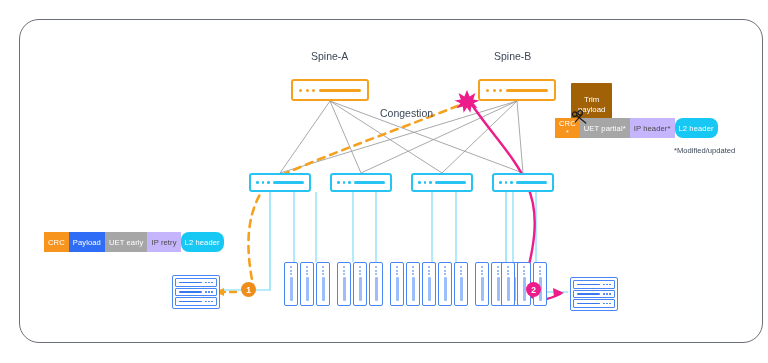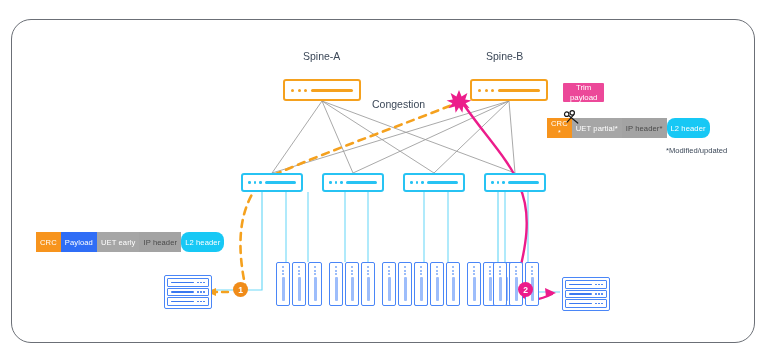--- a/index.html
+++ b/index.html
@@ -1,21 +1,21 @@
 <!DOCTYPE html>
 <html><head>
 <meta charset="utf-8">
 <style>
   html,body{margin:0;padding:0;background:#ffffff;}
   body{
     width:768px;height:363px;overflow:hidden;
     font-family:"Liberation Sans","DejaVu Sans",sans-serif;
     color:#3c4858;
   }
-  #stage{position:relative;width:686px;height:363px;}
+  #stage{position:relative;width:686px;height:363px;margin-left:8px;}
 
   
   .frame{
     position:absolute;left:11px;top:19px;width:744px;height:324px;
     border:1.4px solid #6b6f76;border-radius:20px;background:#fff;
     box-sizing:border-box;
   }
 
   svg.layer{position:absolute;left:0;top:0;width:768px;height:363px;overflow:visible;}
   svg.layer.under{z-index:1;}
@@ -81,28 +81,28 @@
   
   .packet{display:flex;align-items:center;}
   .seg{
     display:flex;align-items:center;justify-content:center;
     font-size:7.6px;height:20px;box-sizing:border-box;padding:0 4px;
     white-space:nowrap;letter-spacing:.1px;
   }
   .seg.crc{background:#f7941d;color:#fff;}
   .seg.payload{background:#2f6df6;color:#fff;}
   .seg.uet{background:#a6a6a6;color:#fff;}
-  .seg.ip{background:#a3a3a3;color:#4a4a4a;}
+  .seg.ip{background:#c4b5fd;color:#4a4a4a;}
   .seg.l2{background:#17c8f5;color:#ffffff;border-radius:8px;}
   .seg.crc2{background:#f7941d;color:#fff;flex-direction:column;line-height:1;gap:1px;}
   .seg .ast{font-size:7px;}
 
   .trimbox{
-    background:#ec4899;color:#fff;font-size:7.8px;text-align:center;
-    line-height:1.25;padding:0 7px;border-radius:1px;
+    background:#a16207;color:#fff;font-size:7.8px;text-align:center;
+    line-height:1.25;padding:12px 7px;border-radius:1px;
   }
   .modnote{font-size:7.6px;color:#3c4858;}
 
   .badge{
     width:15px;height:15px;border-radius:50%;color:#fff;
     font-size:8.5px;font-weight:bold;display:flex;align-items:center;
     justify-content:center;box-sizing:border-box;
   }
   .badge.o{background:#f08c1a;}
   .badge.p{background:#ec1c8b;}
@@ -175,21 +175,21 @@
       <span class="dots">
           <i></i>
           <i></i>
           <i></i>
         </span>
       <span class="bar"></span>
     </div>
   </div>
   <div class="node-label" style="left:486px;top:50px;">Spine-B</div>
 
-  <div class="node-label" style="left:372px;top:98px;">Congestion</div>
+  <div class="node-label" style="left:372px;top:107px;">Congestion</div>
 
   <div class="node" style="left:241px;top:173px;">
     <div class="leaf">
       <span class="dots">
           <i></i>
           <i></i>
           <i></i>
         </span>
       <span class="bar"></span>
     </div>
@@ -438,21 +438,21 @@
 
   <div class="node badge o" style="left:233px;top:282px;">1</div>
   <div class="node badge p" style="left:518px;top:282px;">2</div>
 
 
 
   <div class="node packet" style="left:36px;top:232px;">
     <span class="seg crc">CRC</span>
     <span class="seg payload">Payload</span>
     <span class="seg uet">UET early</span>
-    <span class="seg ip">IP header</span>
+    <span class="seg ip">IP retry</span>
     <span class="seg l2">L2 header</span>
   </div>
 
   <div class="node trimbox" style="left:563px;top:83px;">
     <div>Trim</div>
     <div>payload</div>
   </div>
 
   <svg class="layer" style="z-index:4;">
     <g transform="translate(565,112) scale(0.85)" fill="none" stroke="#1a1a1a" stroke-width="1.4" stroke-linecap="round">

